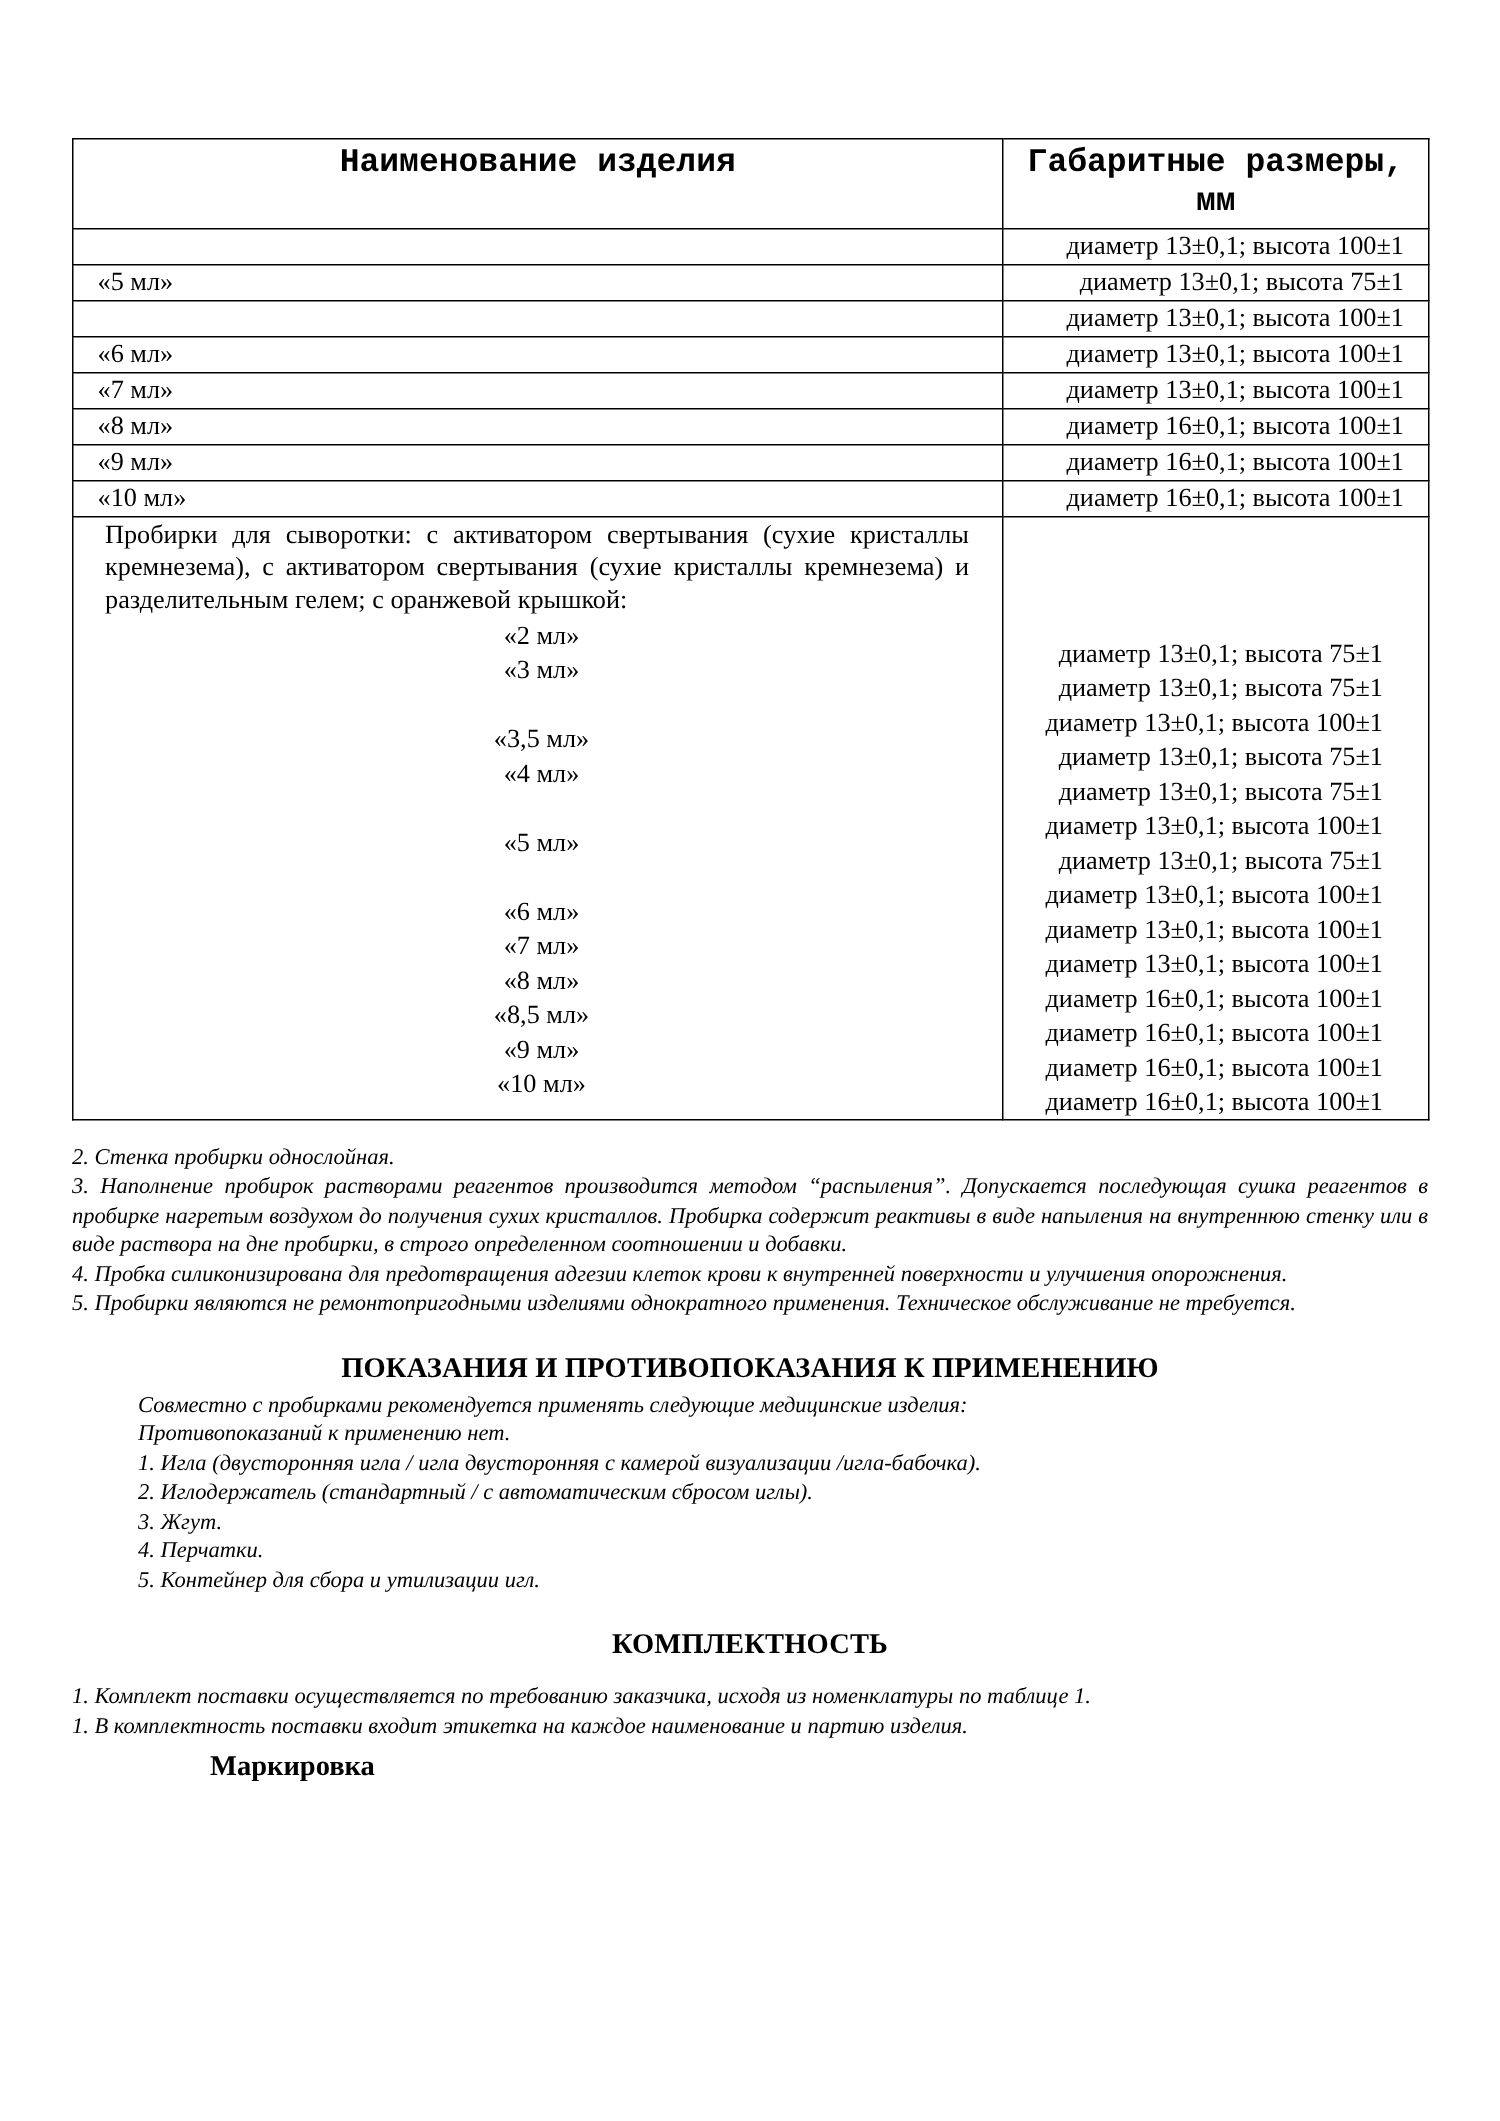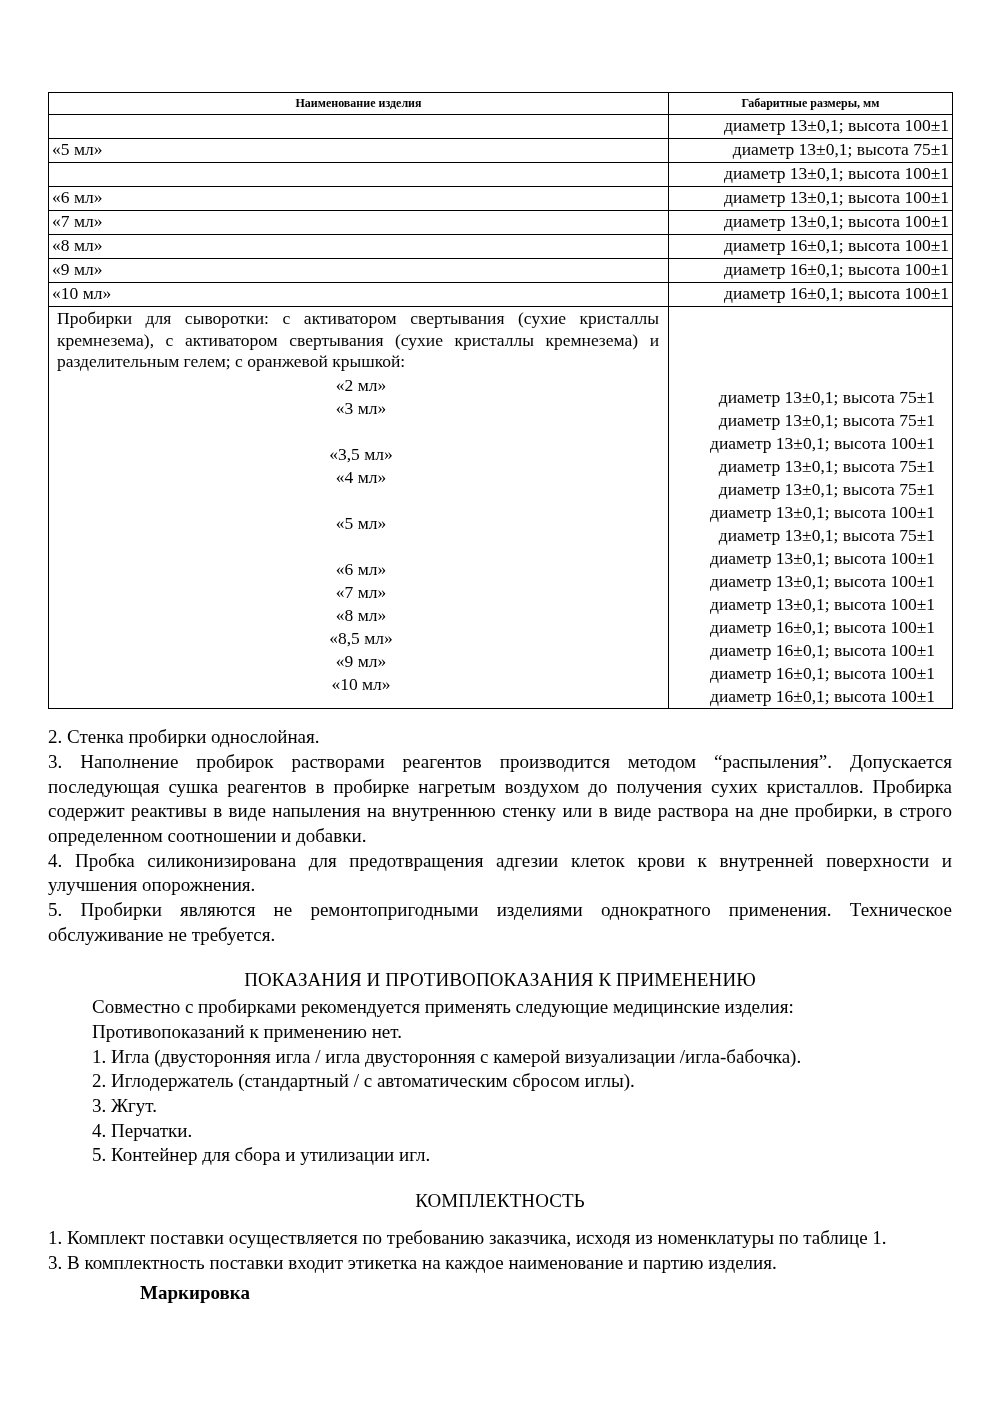--- a/index.html
+++ b/index.html
@@ -24,28 +24,29 @@
   
   table.spec {
     border-collapse: collapse;
     width: 904px;
     table-layout: fixed;
     font-size: 17.5px;
     line-height: 1.18;
   }
   table.spec td, table.spec th {
     border: 1px solid #000;
-    padding: 0 3px;
+    padding: 0 16px;
     vertical-align: top;
   }
   table.spec th {
     text-align: center;
     font-weight: bold;
     padding: 3px 5px 4px 5px;
-    font-size: 12px;
+    font-size: 22px;
+    font-family: Liberation Mono, monospace;
   }
   .col-name { width: 620px; }
   .col-dim  { width: 284px; }
   td.name {
     text-align: left;
     height: 23px;
   }
   td.dim {
     text-align: right;
     padding-right: 14px;
@@ -71,33 +72,34 @@
   }
   .name-stack div.desc {
     height: auto;
     line-height: 1.22;
     padding: 1px 6px 2px 5px;
     text-align: justify;
   }
 
   
   .body-text {
-    font-size: 19px;
+    font-size: 15px;
     line-height: 1.30;
     text-align: justify;
     margin-top: 16px;
+    font-style: italic;
   }
   .body-text p {
     margin: 0;
     text-align: justify;
   }
   .indent { text-indent: 44px; }
   .heading {
     text-align: center;
-    font-weight: normal;
+    font-weight: bold;
     font-size: 19px;
     margin: 22px 0 4px 0;
     letter-spacing: 0.1px;
   }
   .subheading {
     font-weight: bold;
     font-size: 19px;
     margin: 6px 0 2px 0;
     padding-left: 92px;
   }
@@ -206,18 +208,18 @@
     <p class="list-line">1. Игла (двусторонняя игла / игла двусторонняя с камерой визуализации /игла-бабочка).</p>
     <p class="list-line">2. Иглодержатель (стандартный / с автоматическим сбросом иглы).</p>
     <p class="list-line">3. Жгут.</p>
     <p class="list-line">4. Перчатки.</p>
     <p class="list-line">5. Контейнер для сбора и утилизации игл.</p>
   </div>
 
   <div class="heading">КОМПЛЕКТНОСТЬ</div>
   <div class="body-text" style="margin-top:14px">
     <p>1. Комплект поставки осуществляется по требованию заказчика, исходя из номенклатуры по таблице 1.</p>
-    <p>3. В комплектность поставки входит этикетка на каждое наименование и партию изделия.</p>
+    <p>1. В комплектность поставки входит этикетка на каждое наименование и партию изделия.</p>
   </div>
 
   <div class="subheading">Маркировка</div>
 
 </div>
 
 </body></html>

